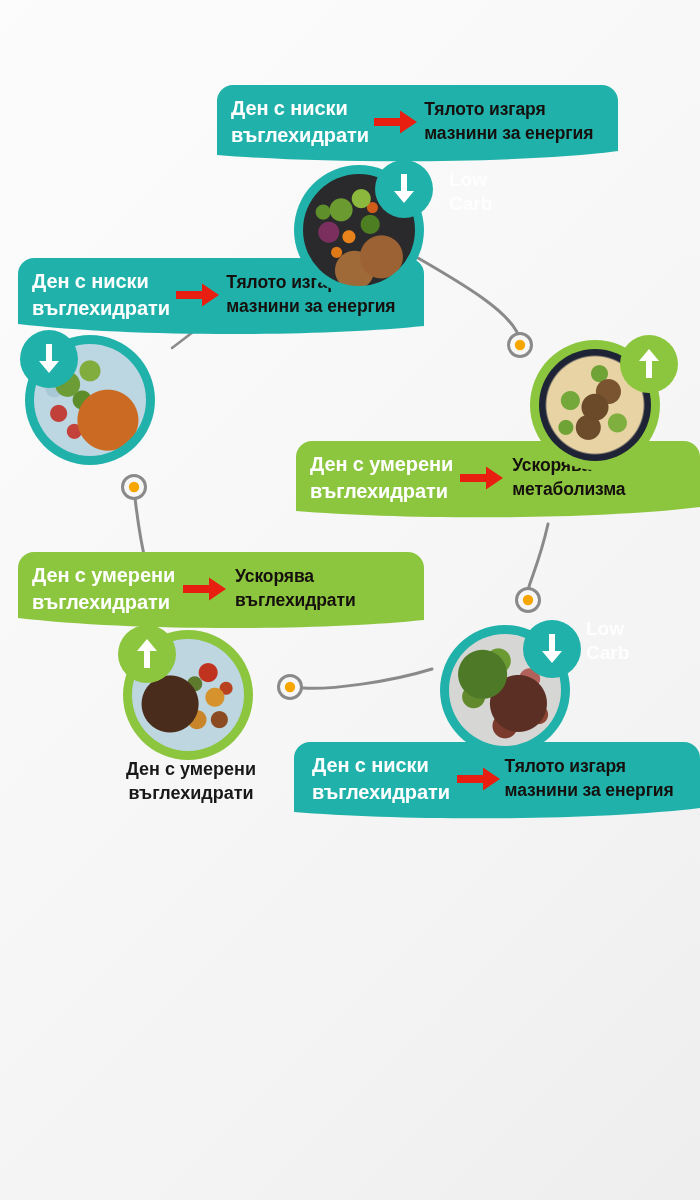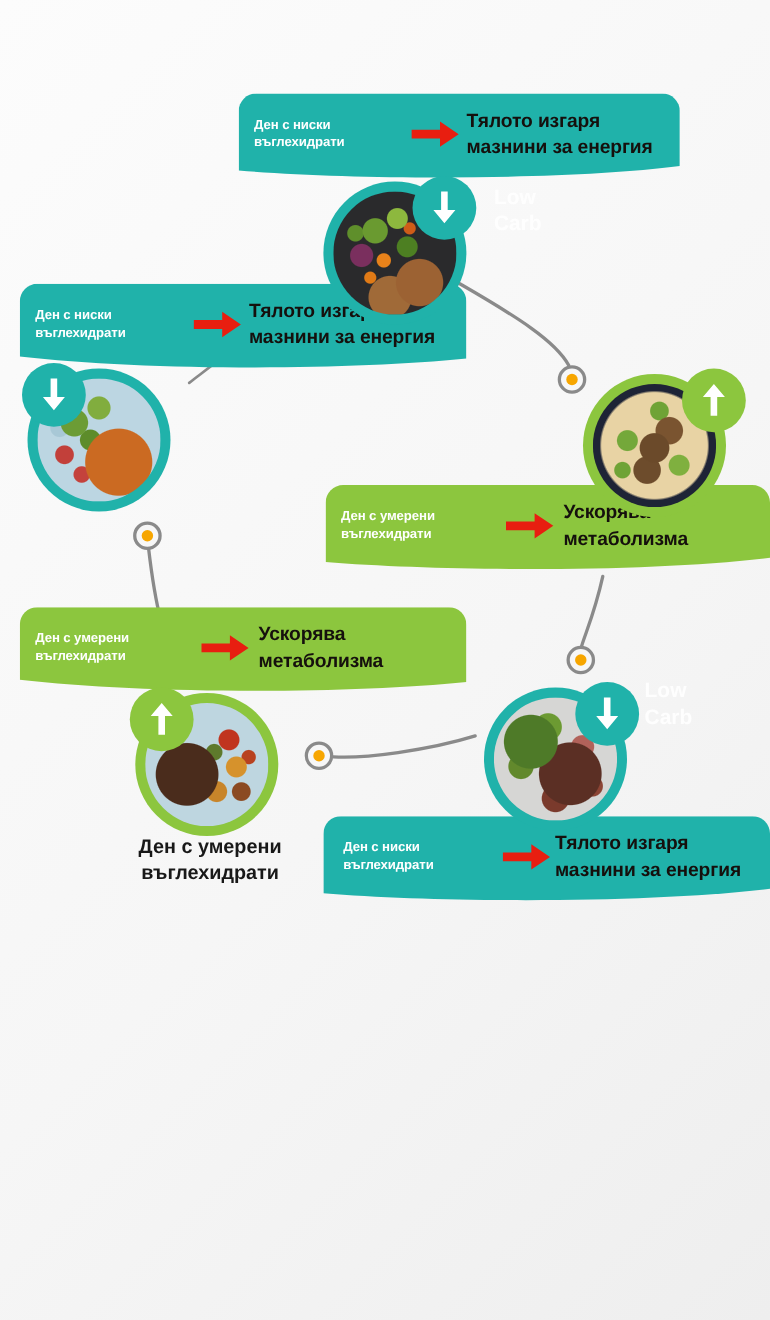--- a/index.html
+++ b/index.html
@@ -50,21 +50,21 @@
     z-index: 1;
     display: flex;
     align-items: center;
     width: 100%;
     height: 100%;
     box-sizing: border-box;
   }
   .card-left {
     color: #ffffff;
     font-weight: bold;
-    font-size: 12px;
+    font-size: 20px;
     line-height: 1.33;
     letter-spacing: -0.1px;
     white-space: pre-line;
     text-align: left;
   }
   .card-right {
     color: #15100d;
     font-weight: bold;
     font-size: 17.5px;
     line-height: 1.33;
@@ -307,21 +307,21 @@
       <path d="M16,0 H390 A16,16 0 0 1 406,16 V68
                C300,79 110,79 0,66 V16 A16,16 0 0 1 16,0 Z" fill="#8cc63e"></path>
     </svg>
     <div class="card-inner" style="padding:0 10px 6px 14px;">
       <div class="card-left" style="width:152px;">Ден с умерени
 въглехидрати</div>
       <svg class="arrow-icon" viewBox="0 0 44 26">
         <path d="M0,9 H26 V1.5 L43,13 L26,24.5 V17 H0 Z" fill="#e81e10"></path>
       </svg>
       <div class="card-right" style="width:180px; margin-left:8px;">Ускорява
-метаболизма</div>
+въглехидрати</div>
     </div>
   </div>
 
   <div class="caption" style="left:105px; top:757px; width:172px;">Ден с умерени
 въглехидрати</div>
 
   <div class="node" style="left:436px; top:620px; width:145px; height:120px;">
     <div class="ring" style="left:4px; top:5px; width:130px; height:130px; background:#20b2aa;"></div>
     <div class="photo" title="steak-with-green-beans-photo" style="left:13px; top:14px; width:112px; height:112px;
                 background-image:

